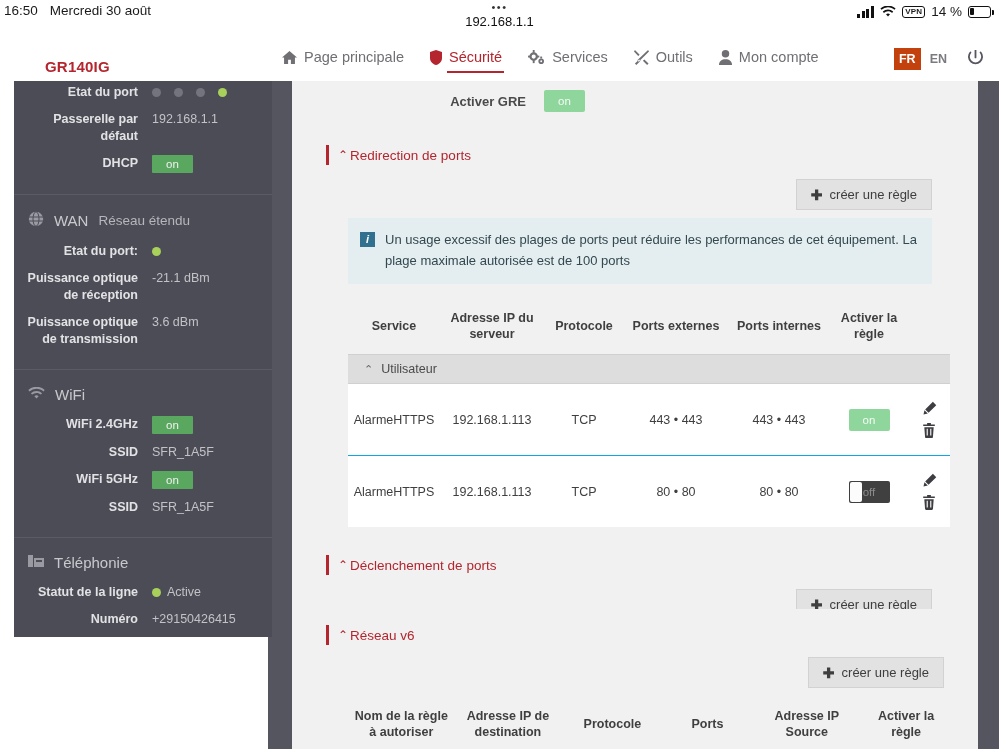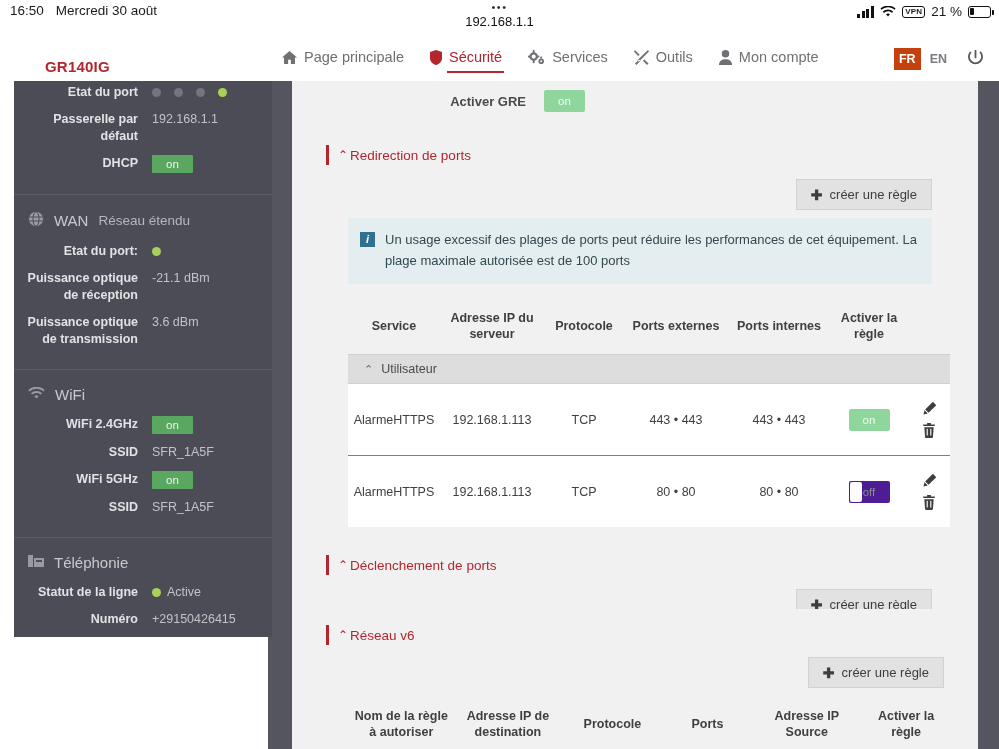--- a/index.html
+++ b/index.html
@@ -11,21 +11,21 @@
     position: relative;
   }
 
   
   .statusbar {
     position: absolute; top: 0; left: 0; width: 999px; height: 36px;
     background: #ffffff; color: #1a1a1a;
     display: flex; align-items: center;
     font-size: 13.5px;
   }
-  .sb-left { position: absolute; left: 10px; top: 3px; display: flex; align-items: center; gap: 12px; }
+  .sb-left { position: absolute; left: 4px; top: 3px; display: flex; align-items: center; gap: 12px; }
   .sb-time { font-weight: 400; }
   .sb-date { font-weight: 400; }
   .sb-center { position: absolute; left: 0; width: 999px; text-align: center; top: 1px; }
   .sb-dots { letter-spacing: 1.5px; font-size: 11px; color: #333; line-height: 12px; }
   .sb-url { font-size: 13px; color: #111; margin-top: 1px; }
   .sb-right { position: absolute; right: 8px; top: 4px; display: flex; align-items: center; gap: 6px; }
   .ic-signal { display:inline-block; width: 17px; height: 12px; position: relative; }
   .ic-signal i { position: absolute; bottom: 0; width: 3px; background: #111; display:block; }
   .ic-signal i:nth-child(1){ left:0; height:4px; }
   .ic-signal i:nth-child(2){ left:4.5px; height:6.5px; }
@@ -114,21 +114,21 @@
   .gre-row { display: flex; align-items: center; padding: 4px 0 0 0; height: 36px; }
   .gre-label {
     width: 252px; text-align: right; padding-right: 18px;
     font-size: 13px; font-weight: 700; color: #4a4a4a;
   }
   .sw {
     display:inline-block; width: 41px; height: 22px; border-radius: 2px;
     font-size: 11.5px; line-height: 22px; text-align: center; cursor: pointer;
   }
   .sw.on { background: #8ed69b; color: #f4fbf5; }
-  .sw.off { background: #4c1d95; color: #8a8a8a; position: relative; }
+  .sw.off { background: #404040; color: #8a8a8a; position: relative; }
   .sw.off::before { content:""; position:absolute; left: 1px; top: 1px; bottom: 1px; width: 12px; background: #fcfcfc; border-radius:2px;}
 
   .section-head {
     display: flex; align-items: center; gap: 0;
     margin: 28px 0 0 34px; position: relative;
   }
   .section-head .bar { width: 3px; height: 20px; background: #b4252e; margin-right: 9px; }
   .section-head .chev { color: #b4252e; font-size: 12px; margin-right: 2px; line-height: 14px;}
   .section-head .stitle { color: #b4252e; font-size: 13.5px; }
 
@@ -200,21 +200,21 @@
         <i></i>
       </span>
     <span class="ic-wifi">
       <svg width="16" height="12" viewBox="0 0 16 12">
           <path d="M8 10.6l2-2.3a3 3 0 0 0-4 0l2 2.3z" fill="#111"></path>
           <path d="M8 5.3c1.6 0 3 .6 4.1 1.6l1.1-1.3A8 8 0 0 0 8 3.6a8 8 0 0 0-5.2 2l1.1 1.3A6 6 0 0 1 8 5.3z" fill="#111"></path>
           <path d="M8 1.3c2.5 0 4.8 1 6.5 2.5l1.1-1.3A11 11 0 0 0 8-.4 11 11 0 0 0 .4 2.5l1.1 1.3A9.4 9.4 0 0 1 8 1.3z" fill="#111"></path>
         </svg>
     </span>
     <span class="vpn-badge">VPN</span>
-    <span class="sb-batt-txt">21 %</span>
+    <span class="sb-batt-txt">14 %</span>
     <span class="batt">
         <i></i>
       </span>
   </div>
 </div>
 
 <div class="appheader">
   <div class="brand">GR140IG</div>
 
   <div class="nav">

